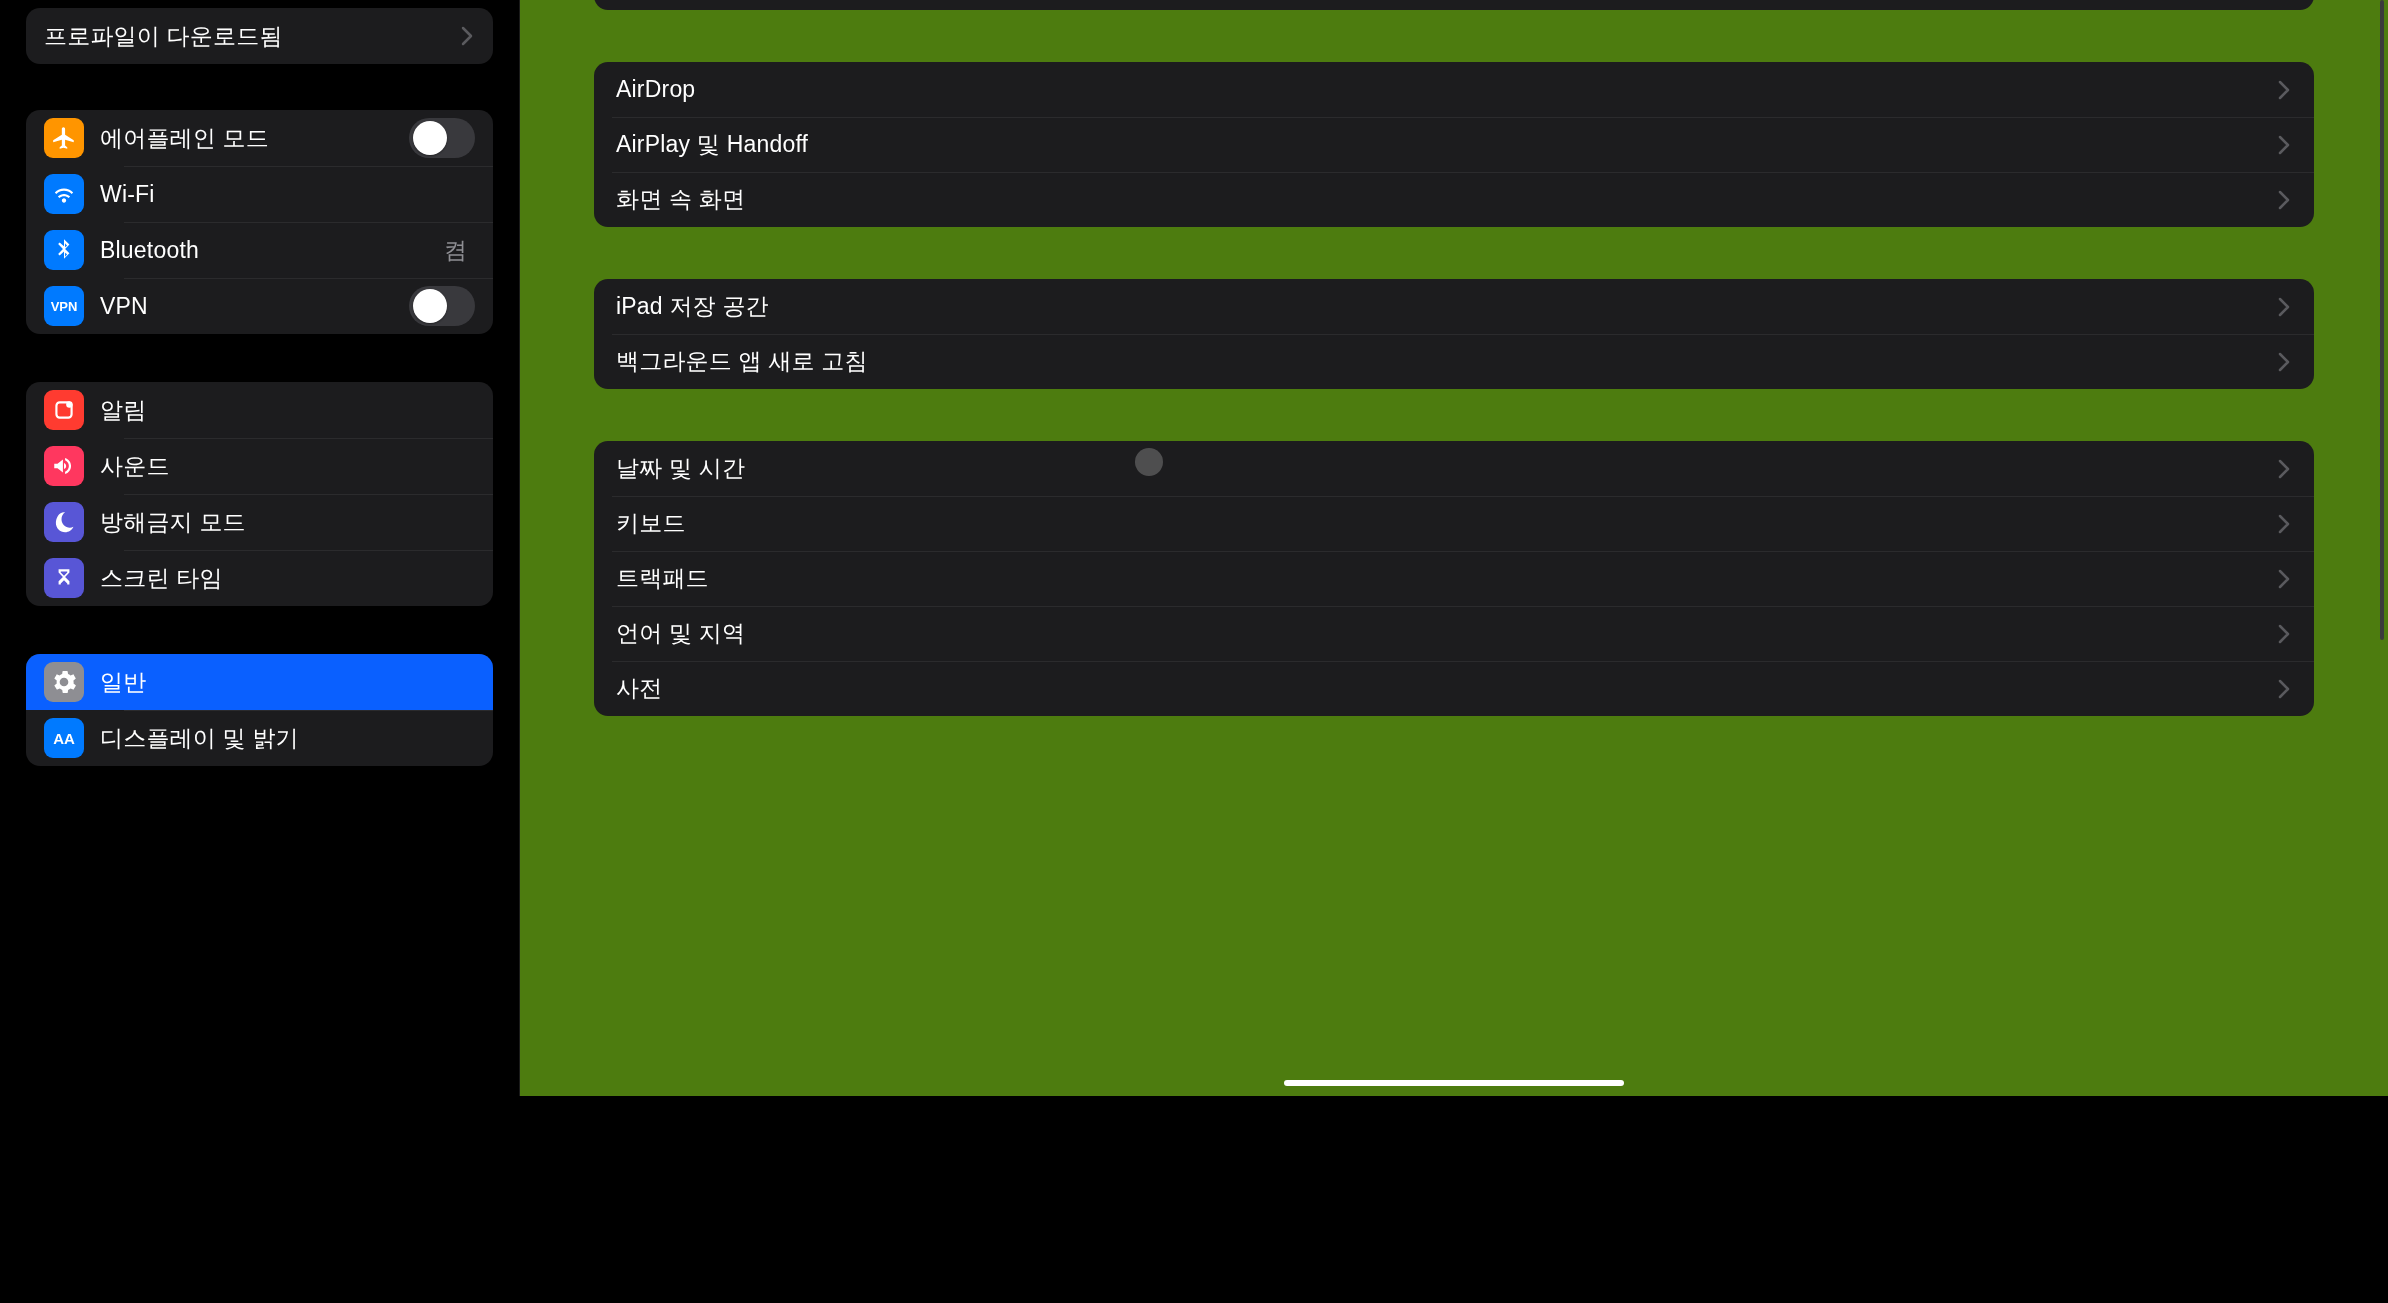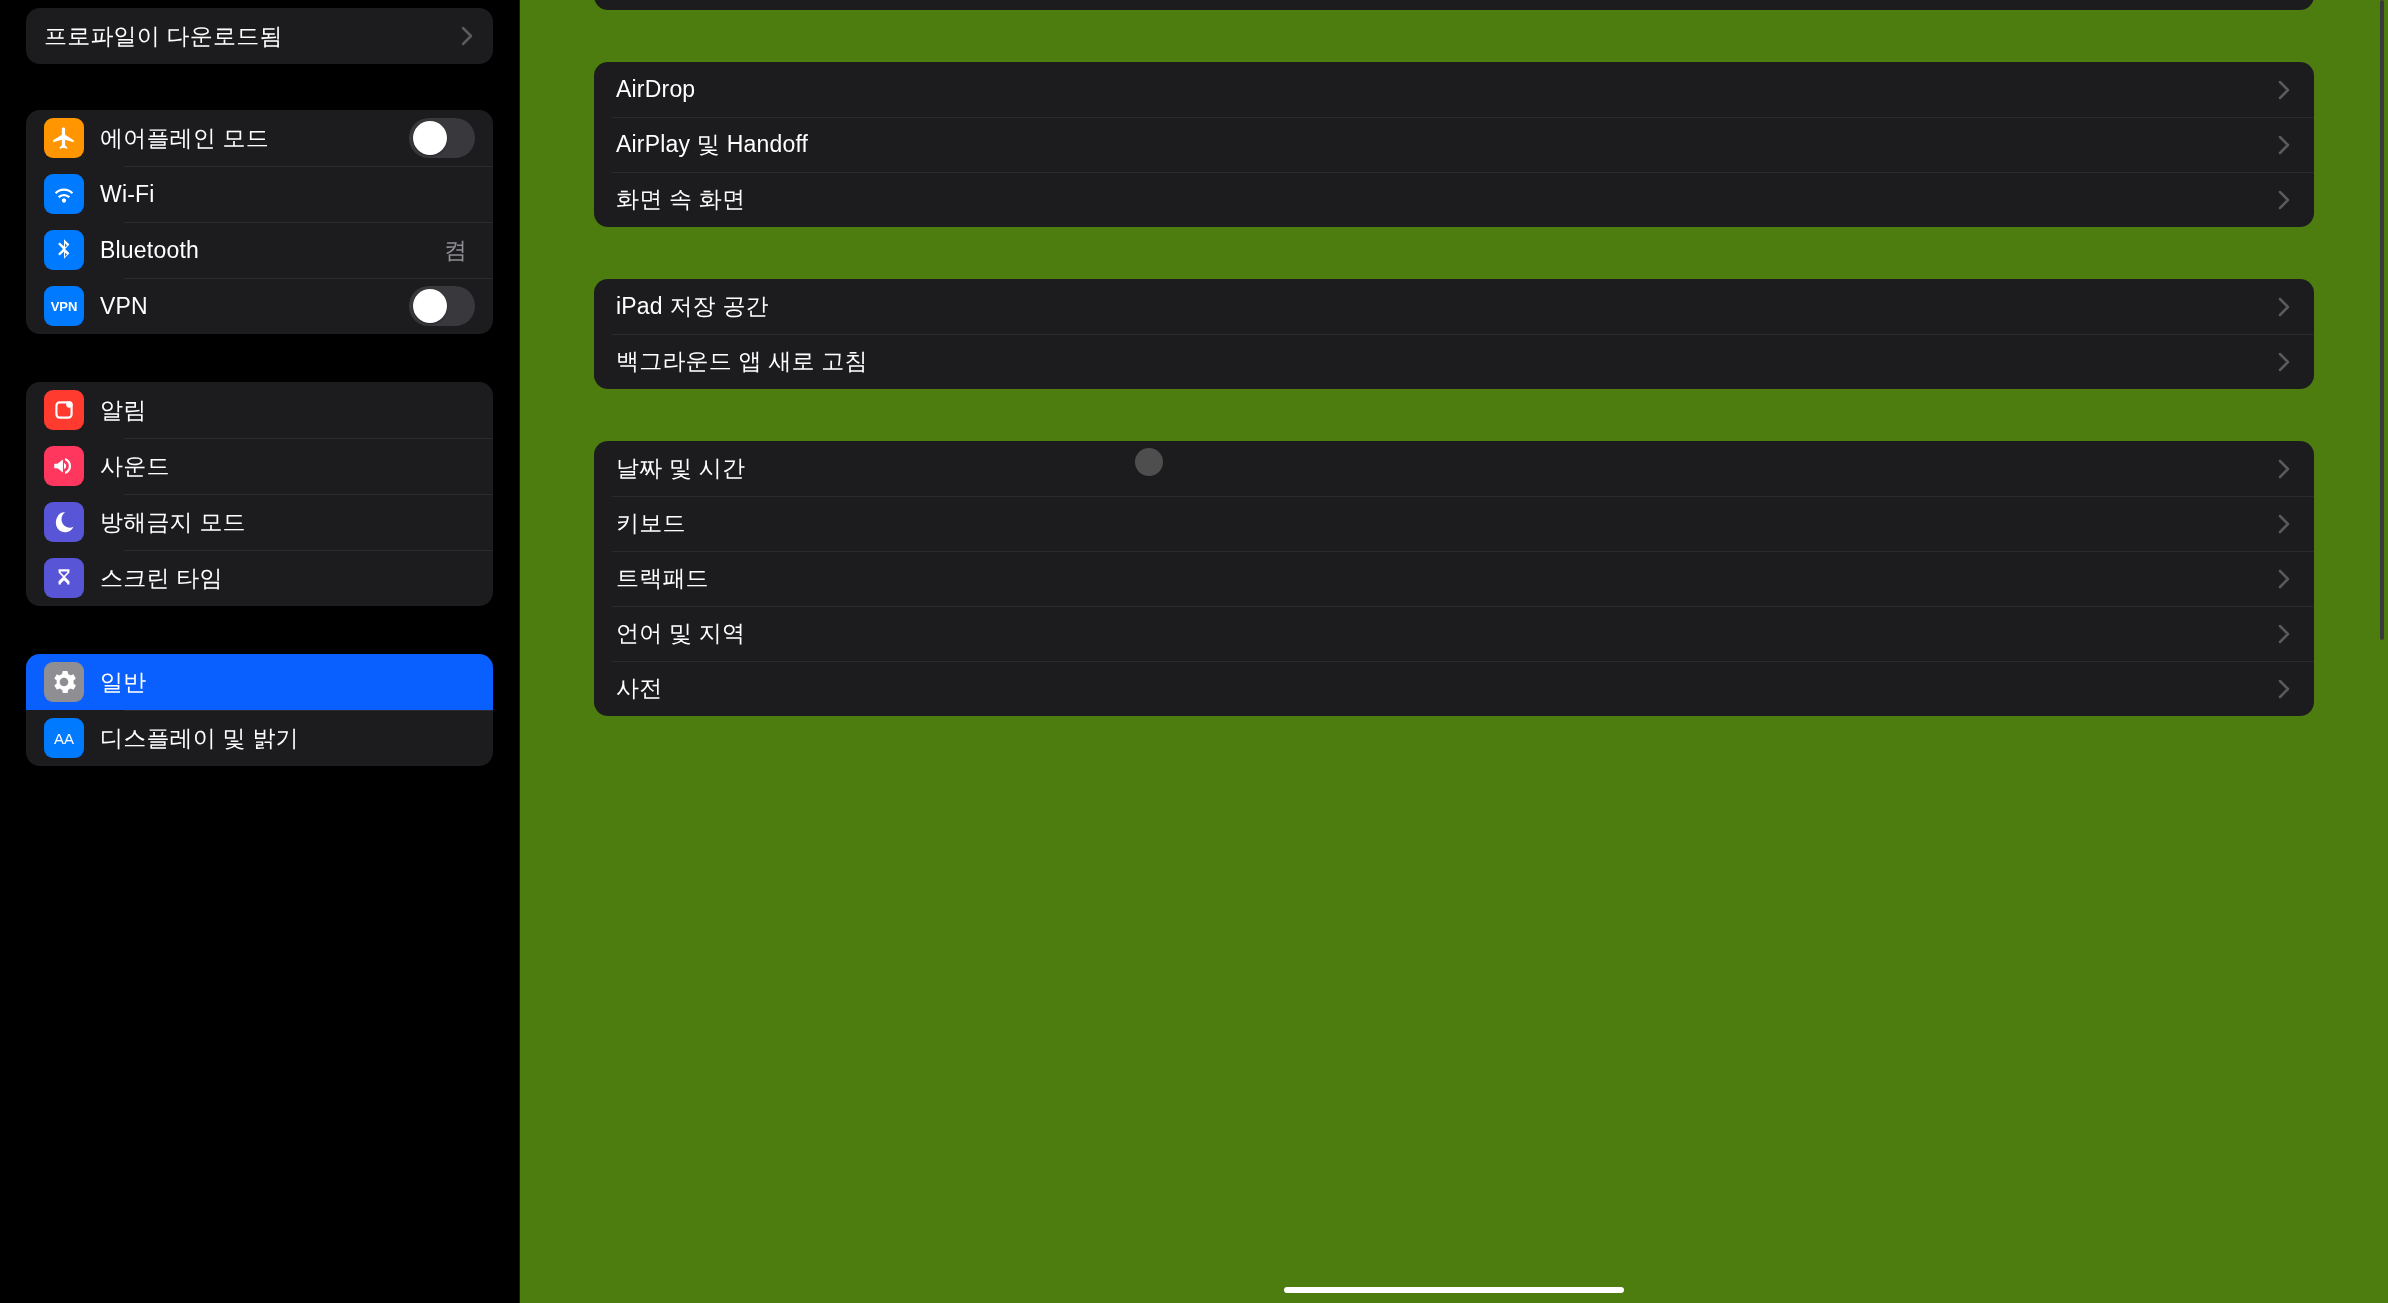--- a/index.html
+++ b/index.html
@@ -7,21 +7,21 @@
   width: 100%;
   height: 100%;
   background: #000;
   font-family: -apple-system, "SF Pro Text", "Helvetica Neue", Arial, sans-serif;
   color: #fff;
   overflow: hidden;
 }
 .app {
   display: flex;
   width: 2388px;
-  height: 1303px;
+  height: 1096px;
   transform-origin: top left;
 }
 .sidebar {
   width: 520px;
   height: 100%;
   background: #000;
   padding: 8px 26px 0 26px;
   overflow-y: auto;
   border-right: 1px solid #1a1a1a;
 }
@@ -251,21 +251,21 @@
       <div class="row selected">
         <span class="icon icon-gray">
             <svg viewBox="0 0 24 24">
               <path fill="#fff" d="M12 8a4 4 0 100 8 4 4 0 000-8zm8.9 4c0 .5 0 .9-.1 1.4l2 1.5c.2.1.2.4.1.6l-1.9 3.3c-.1.2-.4.3-.6.2l-2.3-.9c-.7.5-1.5.9-2.3 1.2l-.3 2.5c0 .2-.2.4-.5.4h-3.8c-.2 0-.4-.2-.5-.4l-.3-2.5c-.8-.3-1.6-.7-2.3-1.2l-2.3.9c-.2.1-.5 0-.6-.2L3.2 15.5c-.1-.2-.1-.5.1-.6l2-1.5c-.1-.5-.1-.9-.1-1.4s0-.9.1-1.4l-2-1.5c-.2-.1-.2-.4-.1-.6l1.9-3.3c.1-.2.4-.3.6-.2l2.3.9c.7-.5 1.5-.9 2.3-1.2l.3-2.5c0-.2.2-.4.5-.4h3.8c.2 0 .4.2.5.4l.3 2.5c.8.3 1.6.7 2.3 1.2l2.3-.9c.2-.1.5 0 .6.2l1.9 3.3c.1.2.1.5-.1.6l-2 1.5c.1.5.1.9.1 1.4z"></path>
             </svg>
           </span>
         <span class="label">일반</span>
       </div>
       <div class="row">
         <span class="icon icon-blue" style="display:flex;align-items:center;justify-content:center;">
-            <span style="color:#fff;font-size:15px;font-weight:400;">AA</span>
+            <span style="color:#fff;font-size:15px;font-weight:700;">AA</span>
           </span>
         <span class="label">디스플레이 및 밝기</span>
       </div>
     </div>
 
   </div>
 
   <div class="main">
     <div class="main-inner">
 

